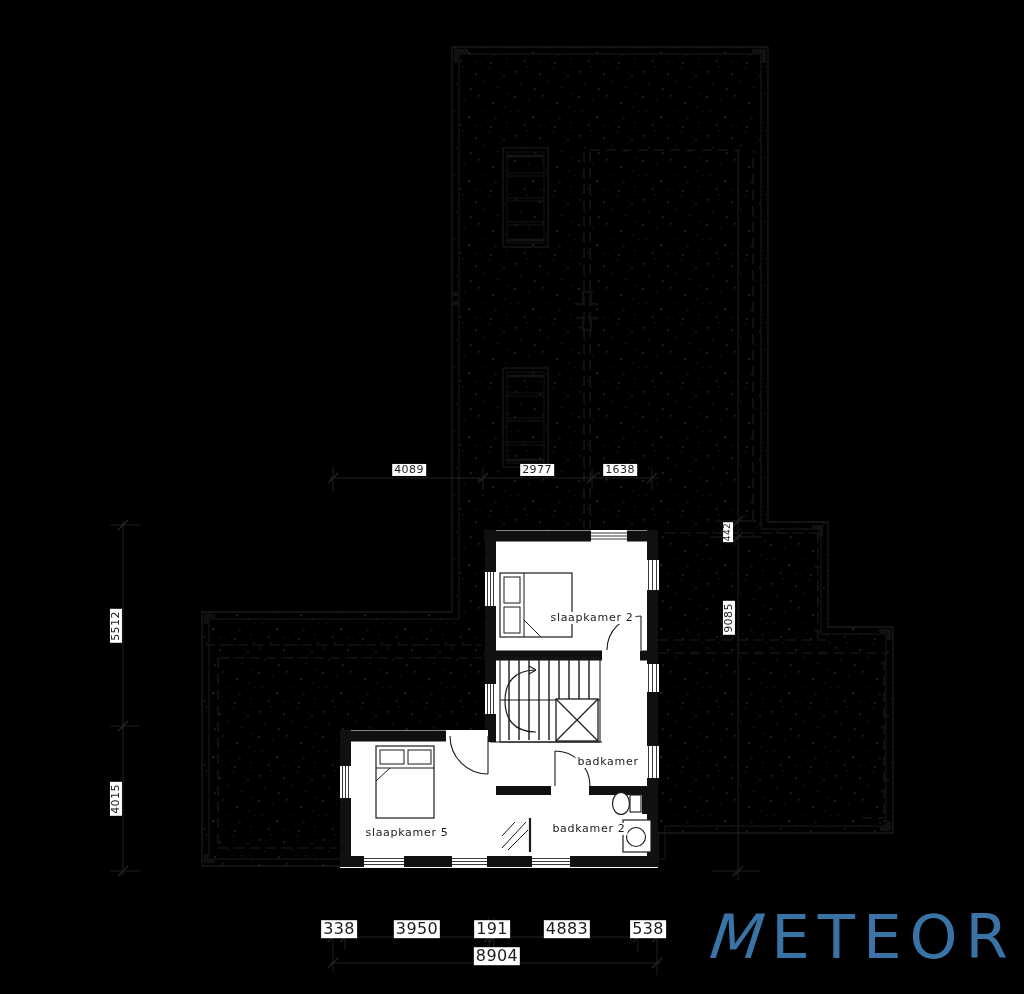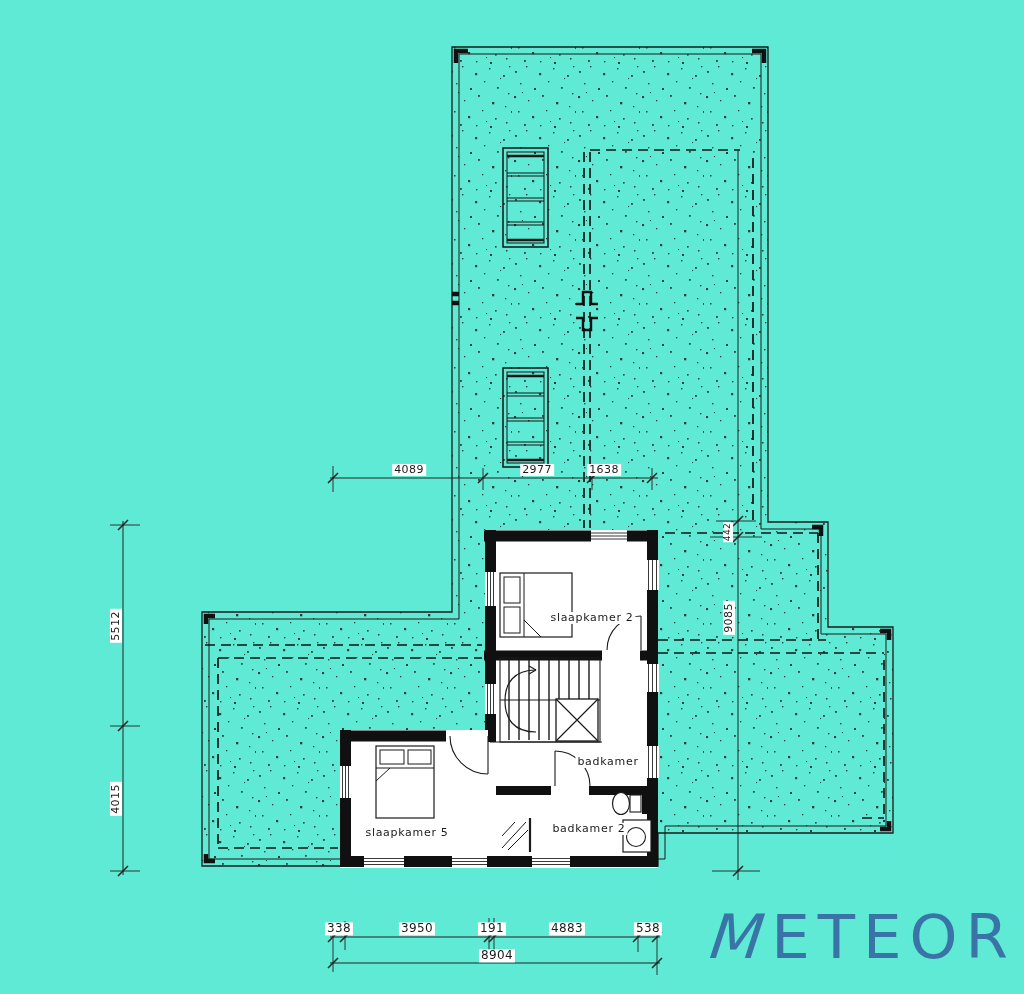--- a/index.html
+++ b/index.html
@@ -1,28 +1,28 @@
 <!DOCTYPE html>
 <html><head>
 <meta charset="utf-8">
 <style>
   html,body{margin:0;padding:0}
   body{
     width:1024px;height:994px;position:relative;background:#ffffff;
     font-family:"DejaVu Sans","Liberation Sans",sans-serif;overflow:hidden;
   }
-  .sheet{position:absolute;inset:0;background:#5eead4}
+  .sheet{position:absolute;inset:0;background:#000000}
   svg.plan{position:absolute;left:0;top:0}
   .lbl{
     position:absolute;transform:translate(-50%,-50%);
     font-size:11px;color:#1b1b1b;white-space:nowrap;line-height:1.1;
     background:#ffffff;padding:0 2px;letter-spacing:.4px;
   }
   .lbl.v{transform:translate(-50%,-50%) rotate(-90deg)}
-  .lbl.sm{font-size:12px}
+  .lbl.sm{font-size:16px}
   .lbl.xs{font-size:9px;padding:0 1px}
   .lbl.room{letter-spacing:.7px}
   .logo{
     position:absolute;left:694px;top:896px;width:322px;height:80px;
     display:flex;align-items:center;justify-content:flex-end;
     color:#3a74a6;font-size:61px;font-weight:400;letter-spacing:8px;line-height:1;
   }
   .logo .m{display:inline-block;transform:skewX(-18deg)}
   .logo .rest{display:inline-block}
 </style>
@@ -246,21 +246,21 @@
     <path d="M328,942 L338,932 M340,942 L350,932 M484,942 L494,932 M489,942 L499,932
              M633,942 L643,932 M652,942 L662,932" stroke-width="1.5"></path>
     <path d="M333,924 V972 M345,921 V950 M489,918 V957 M494,918 V957 M638,922 V952 M657,924 V975" stroke-width="0.9"></path>
     <path d="M330,963 H660" stroke-width="1"></path>
     <path d="M328,968 L338,958 M652,968 L662,958" stroke-width="1.5"></path>
   </g>
 </svg>
 
 <span class="lbl" style="left:409px;top:470px">4089</span>
 <span class="lbl" style="left:537px;top:470px">2977</span>
-<span class="lbl" style="left:604px;top:470px">1638</span>
+<span class="lbl" style="left:620px;top:470px">1638</span>
 
 <span class="lbl v" style="left:116px;top:626px">5512</span>
 <span class="lbl v" style="left:116px;top:799px">4015</span>
 
 <span class="lbl v xs" style="left:728px;top:532px">442</span>
 <span class="lbl v" style="left:729px;top:618px">9085</span>
 
 <span class="lbl sm" style="left:339px;top:929px">338</span>
 <span class="lbl sm" style="left:417px;top:929px">3950</span>
 <span class="lbl sm" style="left:492px;top:929px">191</span>

